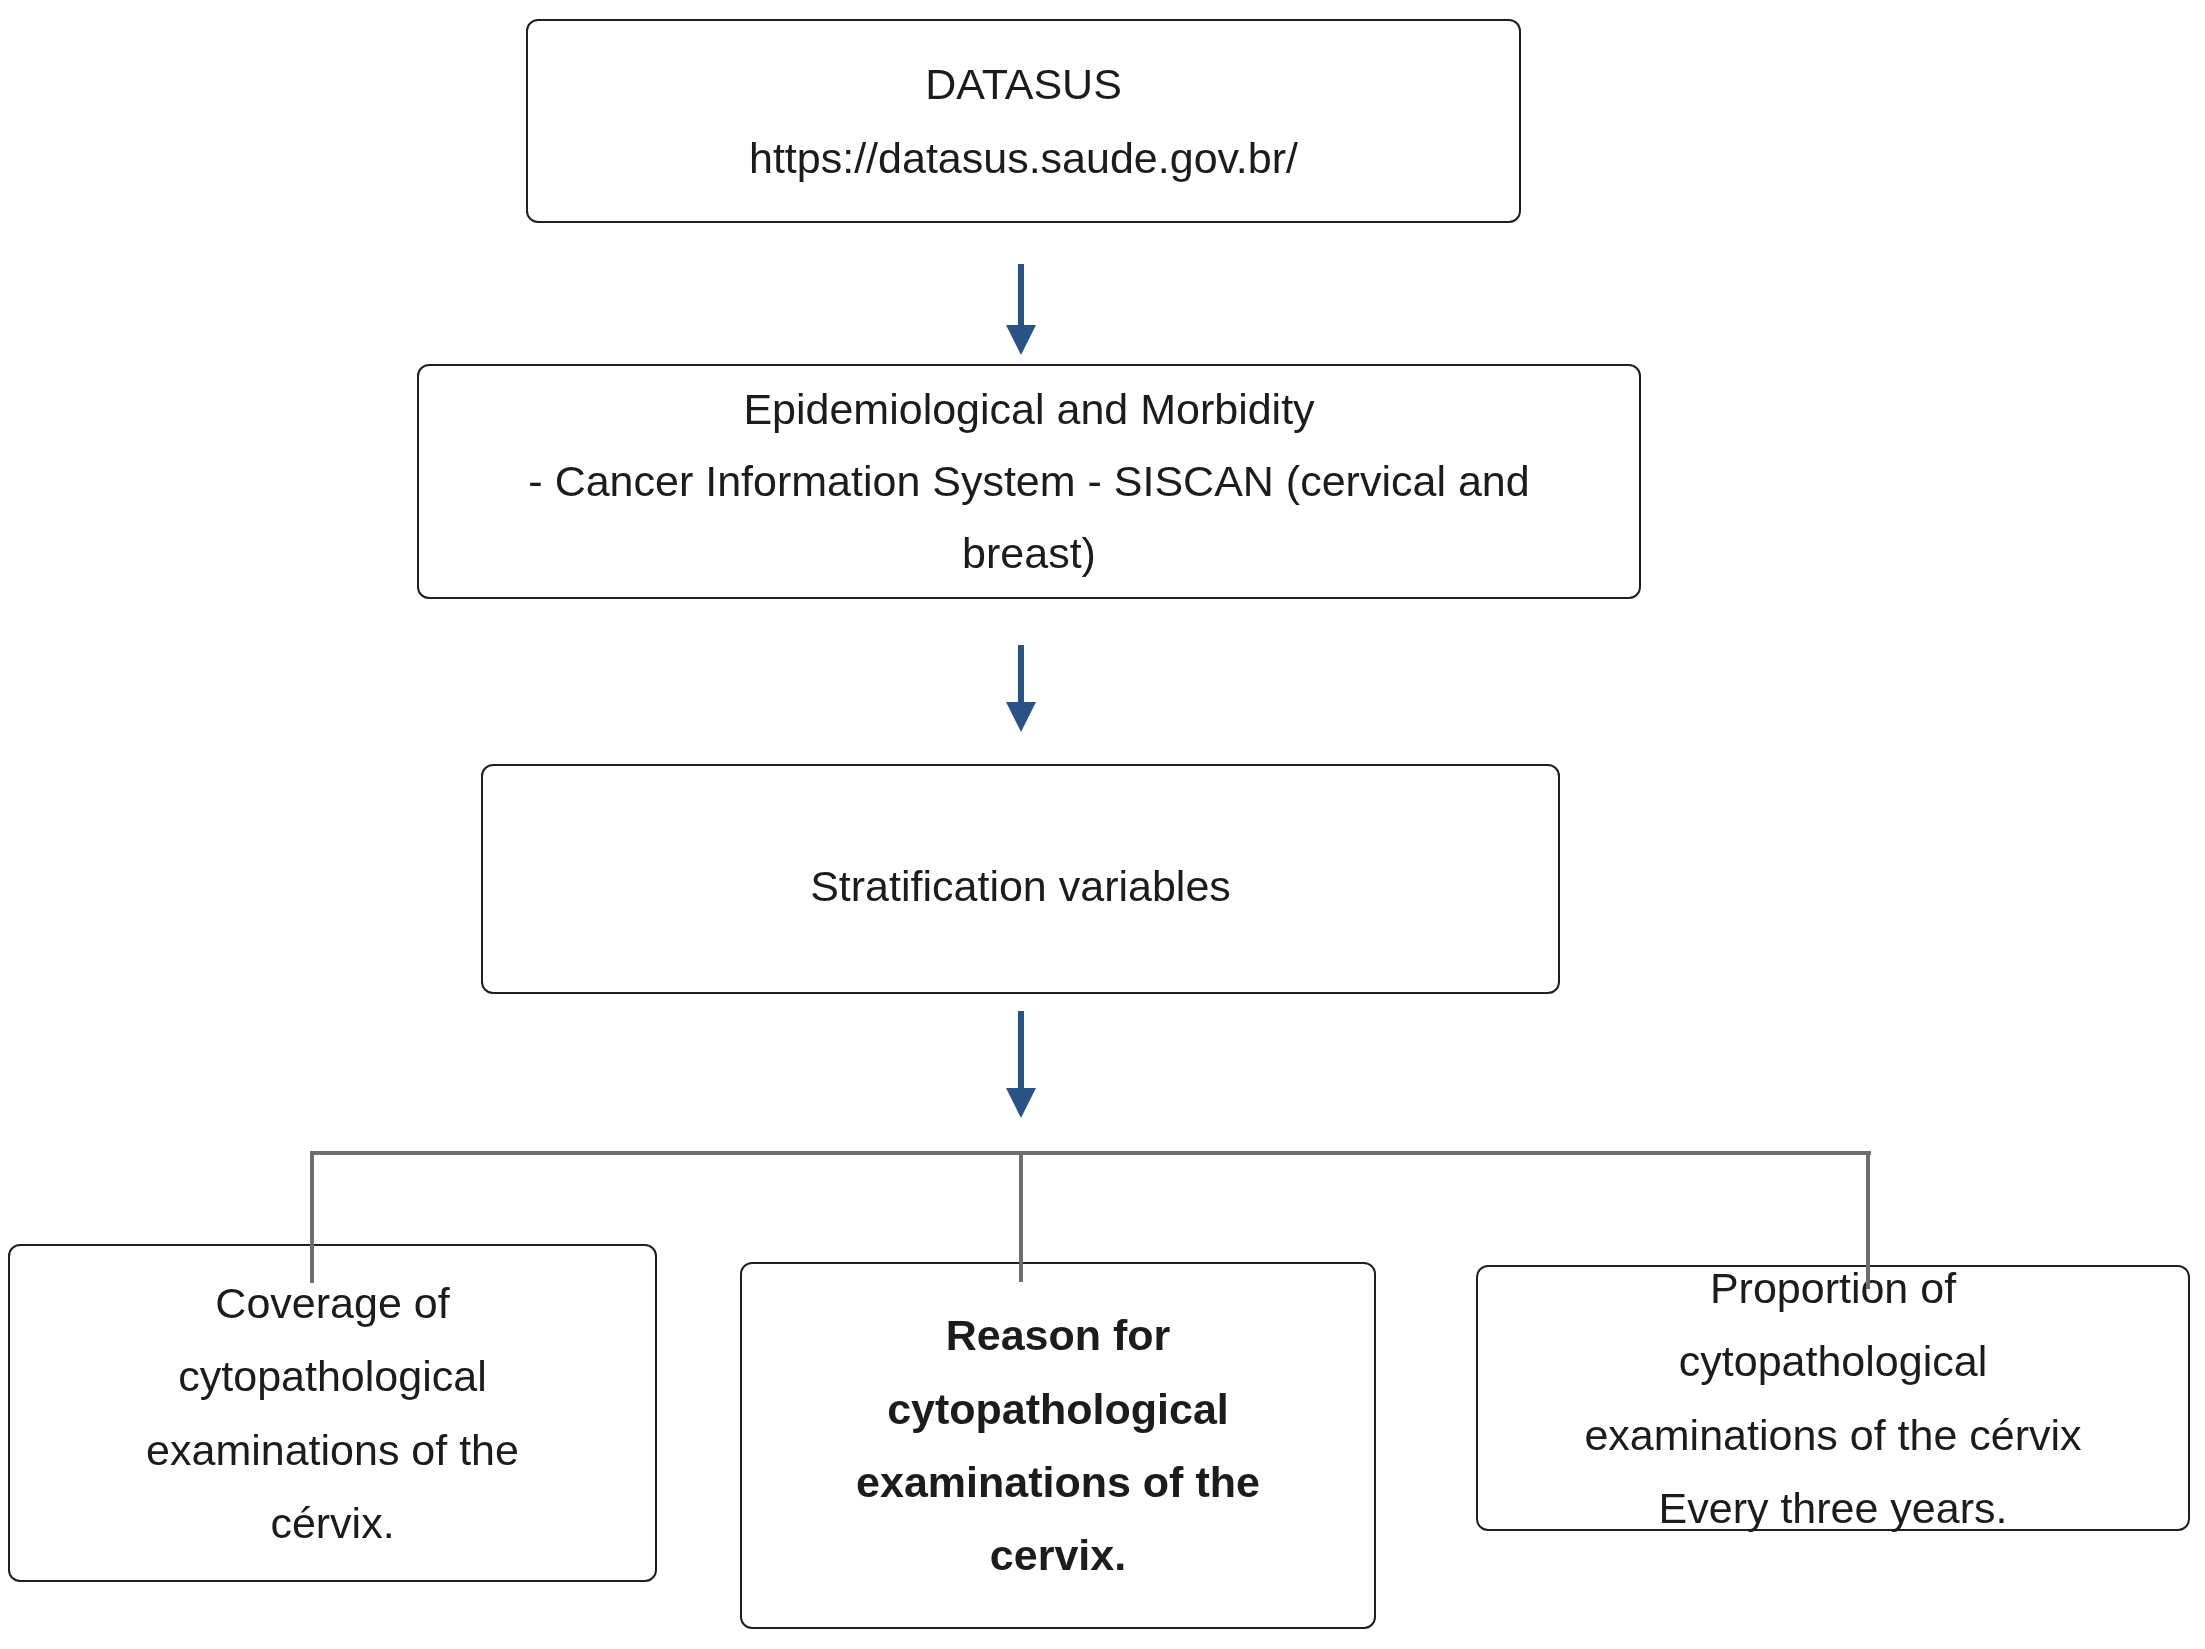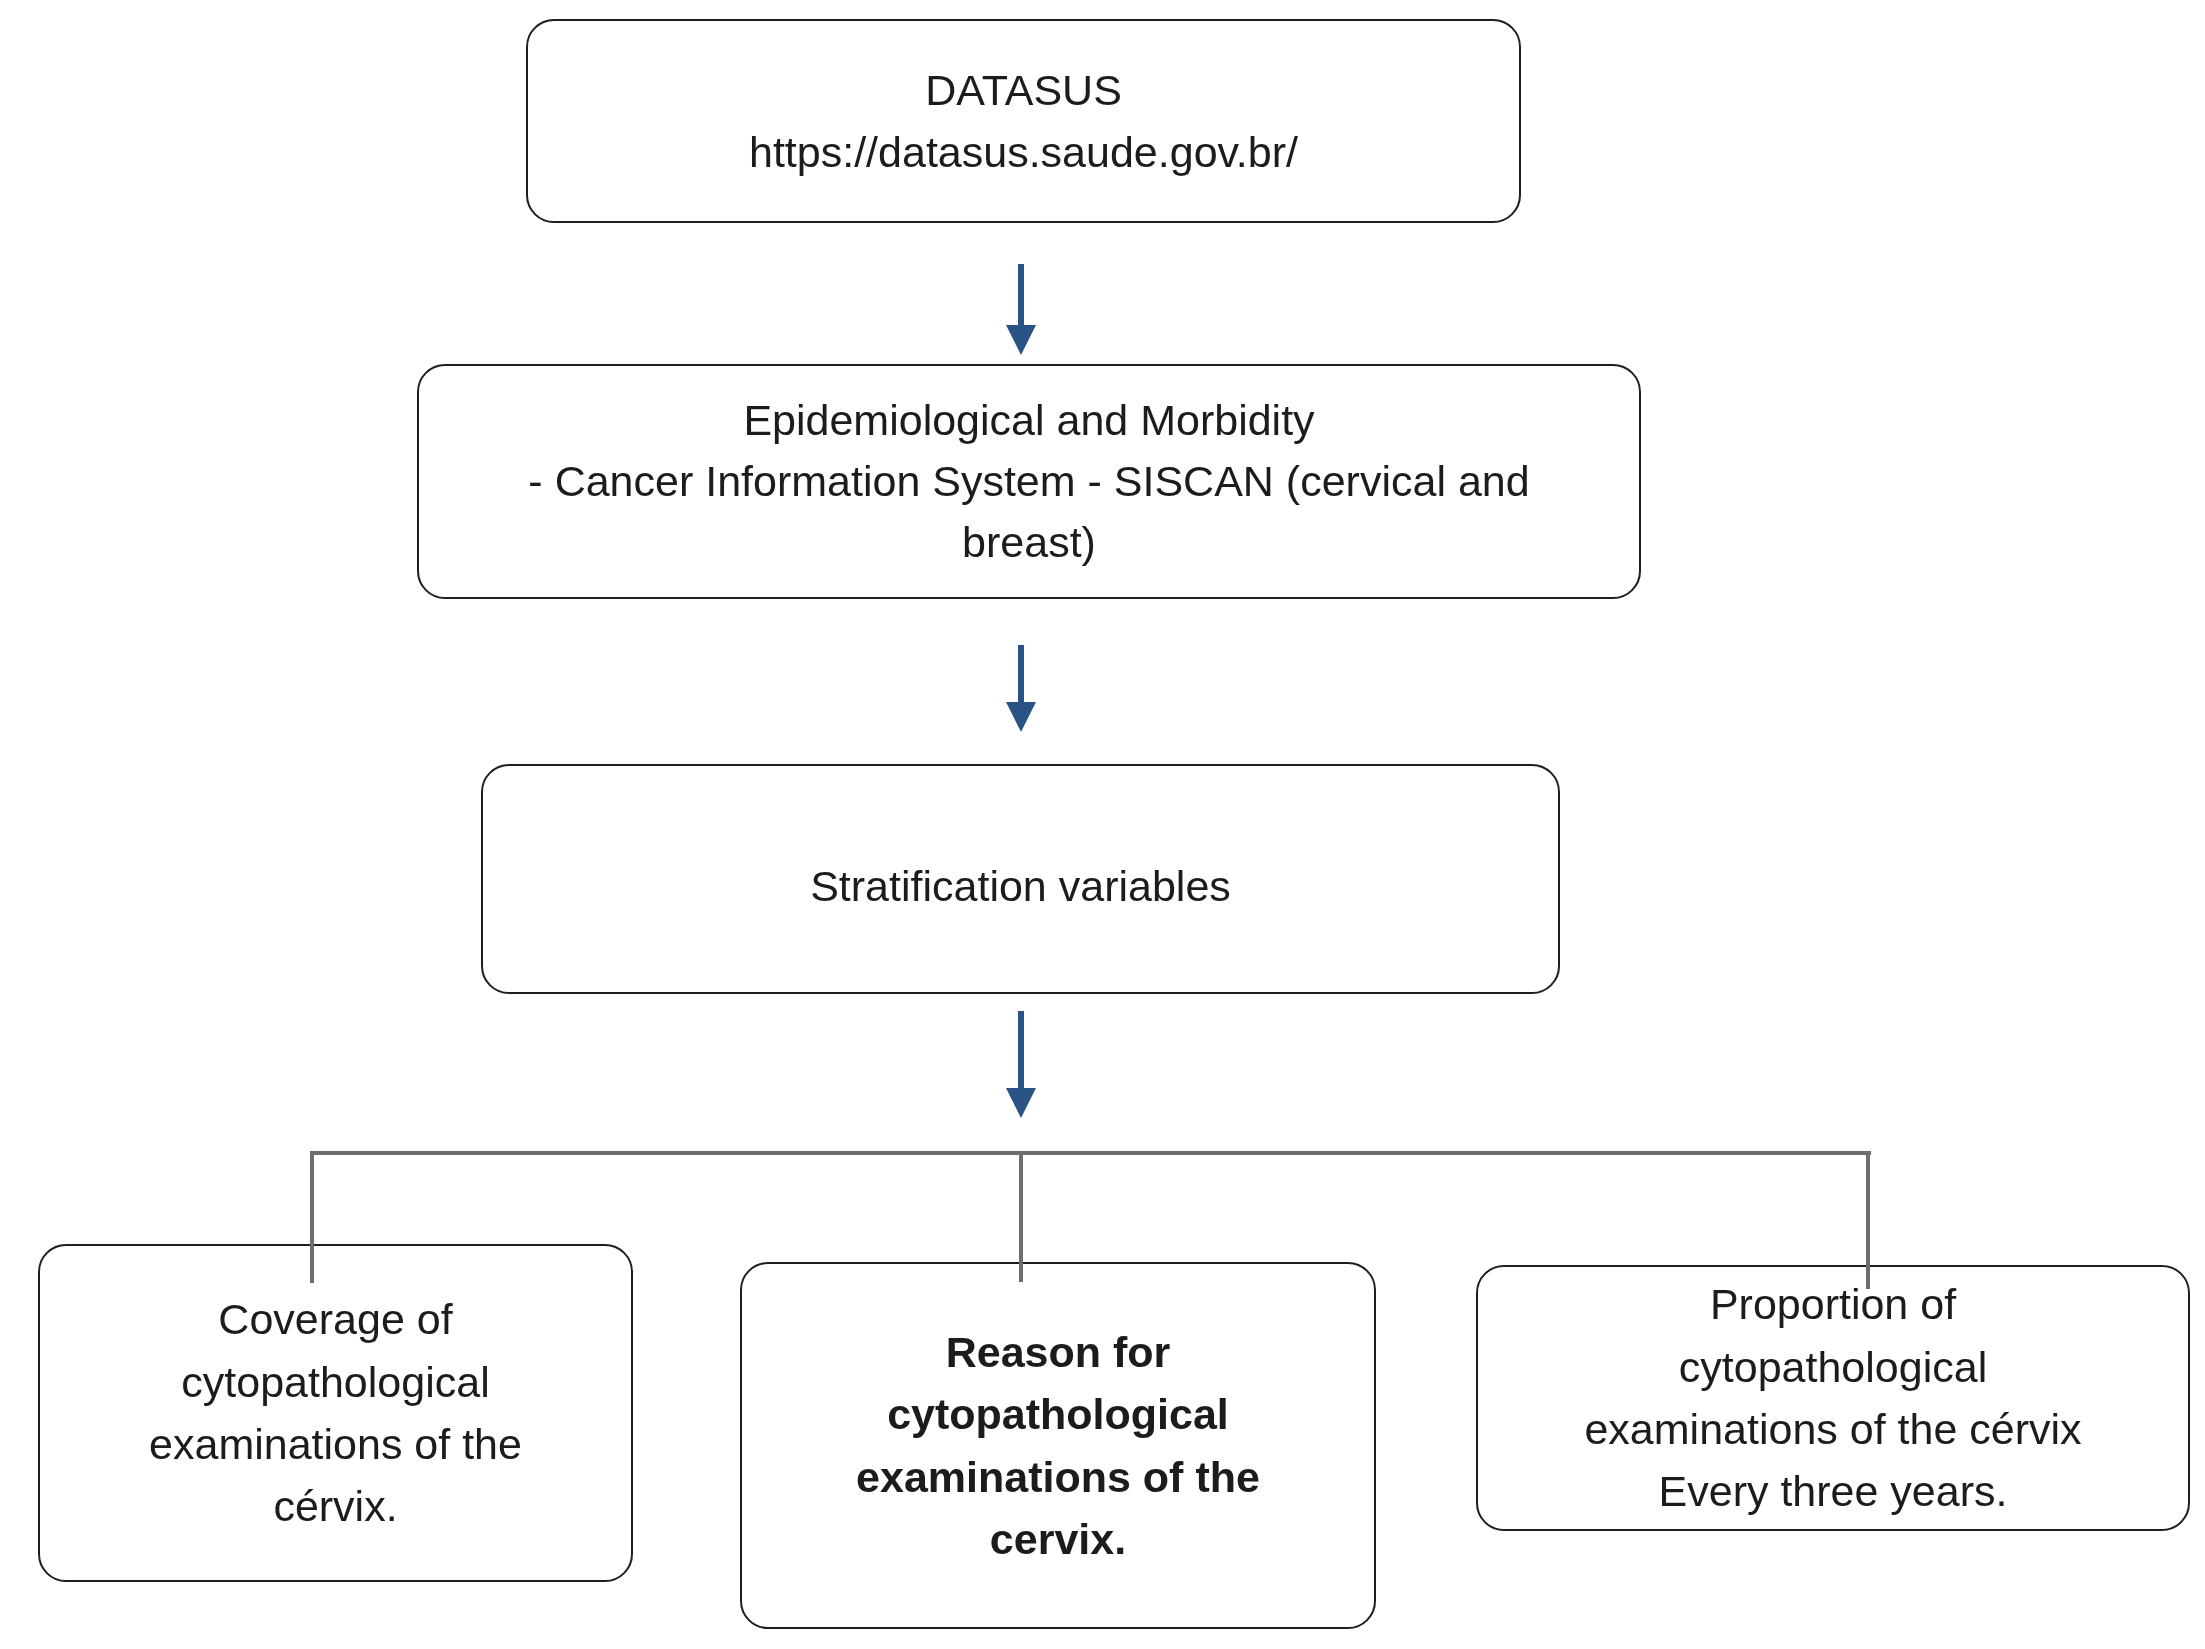--- a/index.html
+++ b/index.html
@@ -16,35 +16,36 @@
     overflow:hidden;
     font-family:"Liberation Sans", sans-serif;
     color:var(--text);
     position:relative;
   }
   .stage{position:absolute;left:0;top:0;width:2205px;height:1650px;}
   .box{
     position:absolute;
     background:#ffffff;
     border:2.9px solid var(--box-border);
-    border-radius:28px;
+    border-radius:12px;
     display:flex;flex-direction:column;
     align-items:center;justify-content:center;
     text-align:center;
     font-size:43px;line-height:1.45;
     box-sizing:border-box;
+    gap:11px;
   }
   .box .line{white-space:nowrap;}
   .bold{font-weight:normal;}
   
   #box-datasus   {left:526px;  top:19px;   width:995px; height:204px;}
   #box-siscan    {left:417px;  top:364px;  width:1224px; height:235px; line-height:1.42;}
   #box-strat     {left:481px;  top:764px; width:1079px; height:230px;
                   justify-content:center; padding:32px 23px 18.5px;}
-  #box-coverage  {left:38px;   top:1244px; width:595px; height:338px;}
+  #box-coverage  {left:8px;   top:1244px; width:649px; height:338px;}
   #box-reason    {left:740px; top:1262px; width:636px; height:367px;font-weight:bold;}
   #box-proportion{left:1476px; top:1265px; width:714px; height:266px;}
   
   .arrow{position:absolute;width:30px;display:flex;flex-direction:column;align-items:center;}
   .arrow .shaft{width:5.8px;background:var(--arrow);}
   .arrow .head{width:0;height:0;border-left:15px solid transparent;
                border-right:15px solid transparent;border-top:30px solid var(--arrow);}
   #arrow1{left:1006px;top:264px;}  #arrow1 .shaft{height:61px;}
   #arrow2{left:1006px;top:645px;} #arrow2 .shaft{height:57px;}
   #arrow3{left:1006px;top:1011px;} #arrow3 .shaft{height:77px;}

